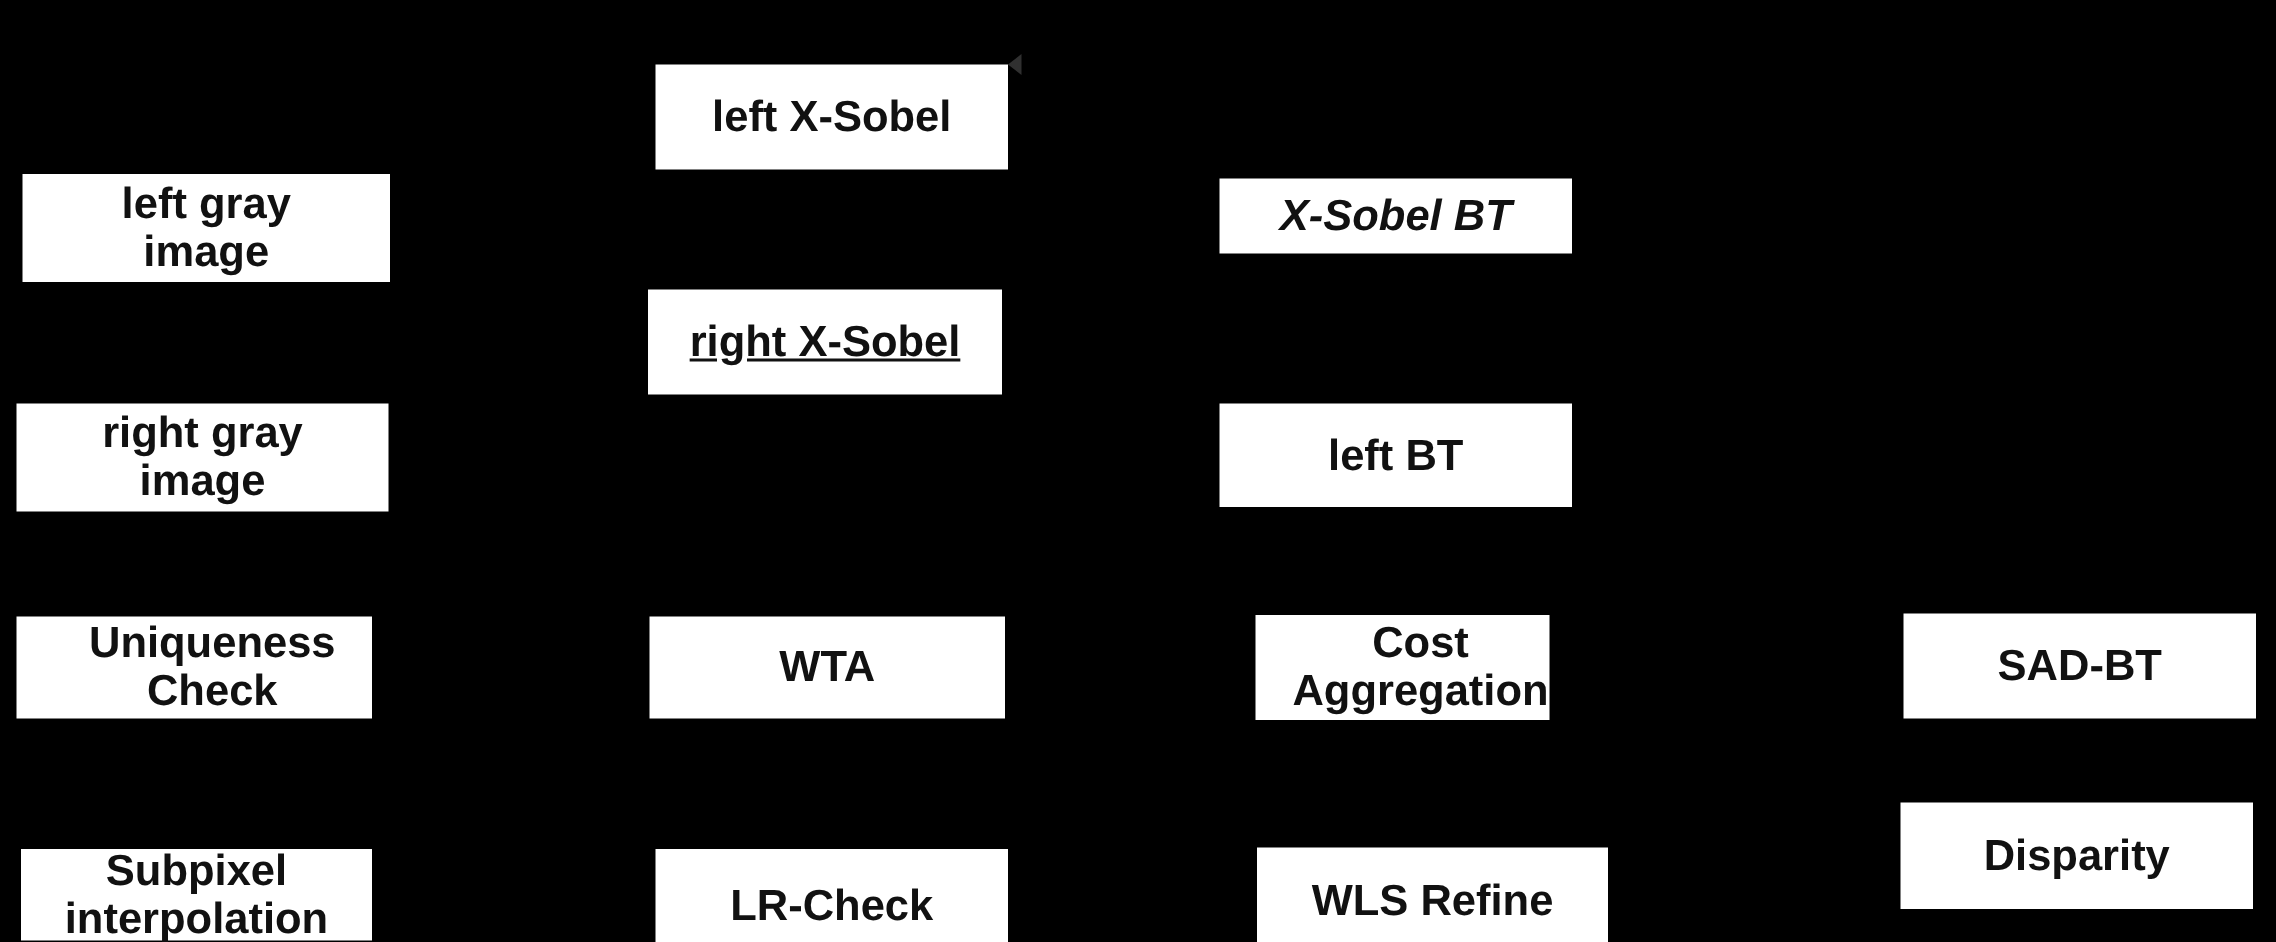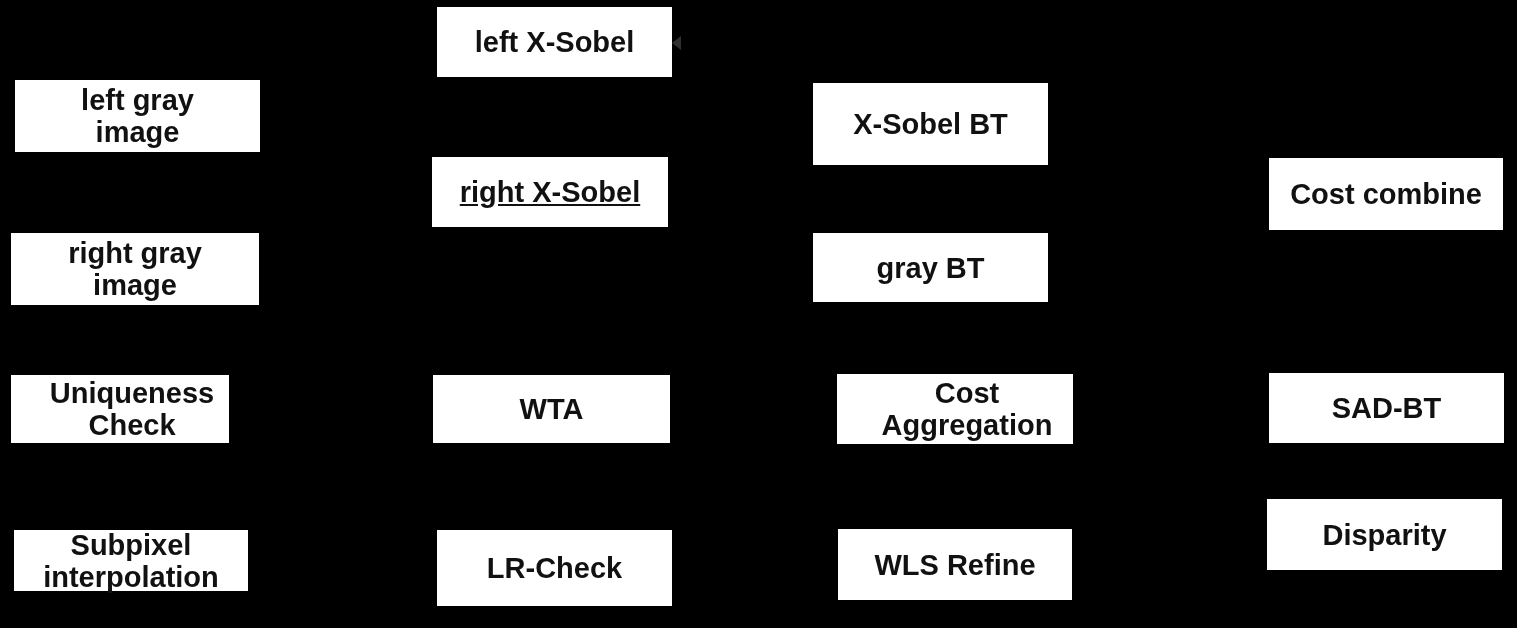--- a/index.html
+++ b/index.html
@@ -17,20 +17,21 @@
   }
   .node {
     position: absolute;
     background: var(--node-fill, #ffffff);
     color: var(--node-text, #111111);
     display: flex;
     align-items: center;
     justify-content: center;
     text-align: center;
     box-sizing: border-box;
+    margin-top: 36px;
   }
   .node .label {
     font-size: 29px;
     font-weight: 700;
     line-height: 32px;
     white-space: pre-line;
     letter-spacing: 0px;
   }
   .arrowhead-left {
     position: absolute;
@@ -48,51 +49,48 @@
 
   <div class="node" style="left: 437px; top: 7px; width: 235px; height: 70px;">
     <span class="label">left X-Sobel</span>
   </div>
 
   <div class="node" style="left: 15px; top: 80px; width: 245px; height: 72px;">
     <span class="label">left gray
 image</span>
   </div>
 
-  <div class="node" style="left: 813px; top: 83px; width: 235px; height: 82px;">
+  <div class="node" style="left: 813px; top: 83px; width: 235px; height: 50px; font-style: italic;">
     <span class="label">X-Sobel BT</span>
   </div>
 
   <div class="node" style="left: 432px; top: 157px; width: 236px; height: 70px; text-decoration: underline;">
     <span class="label">right X-Sobel</span>
   </div>
 
-  <div class="node" style="left: 1269px; top: 158px; width: 234px; height: 72px;">
-    <span class="label">Cost combine</span>
-  </div>
 
   <div class="node" style="left: 11px; top: 233px; width: 248px; height: 72px;">
     <span class="label">right gray
 image</span>
   </div>
 
   <div class="node" style="left: 813px; top: 233px; width: 235px; height: 69px;">
-    <span class="label">gray BT</span>
+    <span class="label">left BT</span>
   </div>
 
-  <div class="node" style="left: 11px; top: 375px; width: 218px; height: 68px; padding-left: 24px;">
+  <div class="node" style="left: 11px; top: 375px; width: 237px; height: 68px; padding-left: 24px;">
     <span class="label">Uniqueness
 Check</span>
   </div>
 
   <div class="node" style="left: 433px; top: 375px; width: 237px; height: 68px;">
     <span class="label">WTA</span>
   </div>
 
-  <div class="node" style="left: 837px; top: 374px; width: 236px; height: 70px; padding-left: 24px;">
+  <div class="node" style="left: 837px; top: 374px; width: 196px; height: 70px; padding-left: 24px;">
     <span class="label">Cost
 Aggregation</span>
   </div>
 
   <div class="node" style="left: 1269px; top: 373px; width: 235px; height: 70px; text-align: center;">
     <span class="label">SAD-BT</span>
   </div>
 
   <div class="node" style="left: 14px; top: 530px; width: 234px; height: 61px;">
     <span class="label">Subpixel

